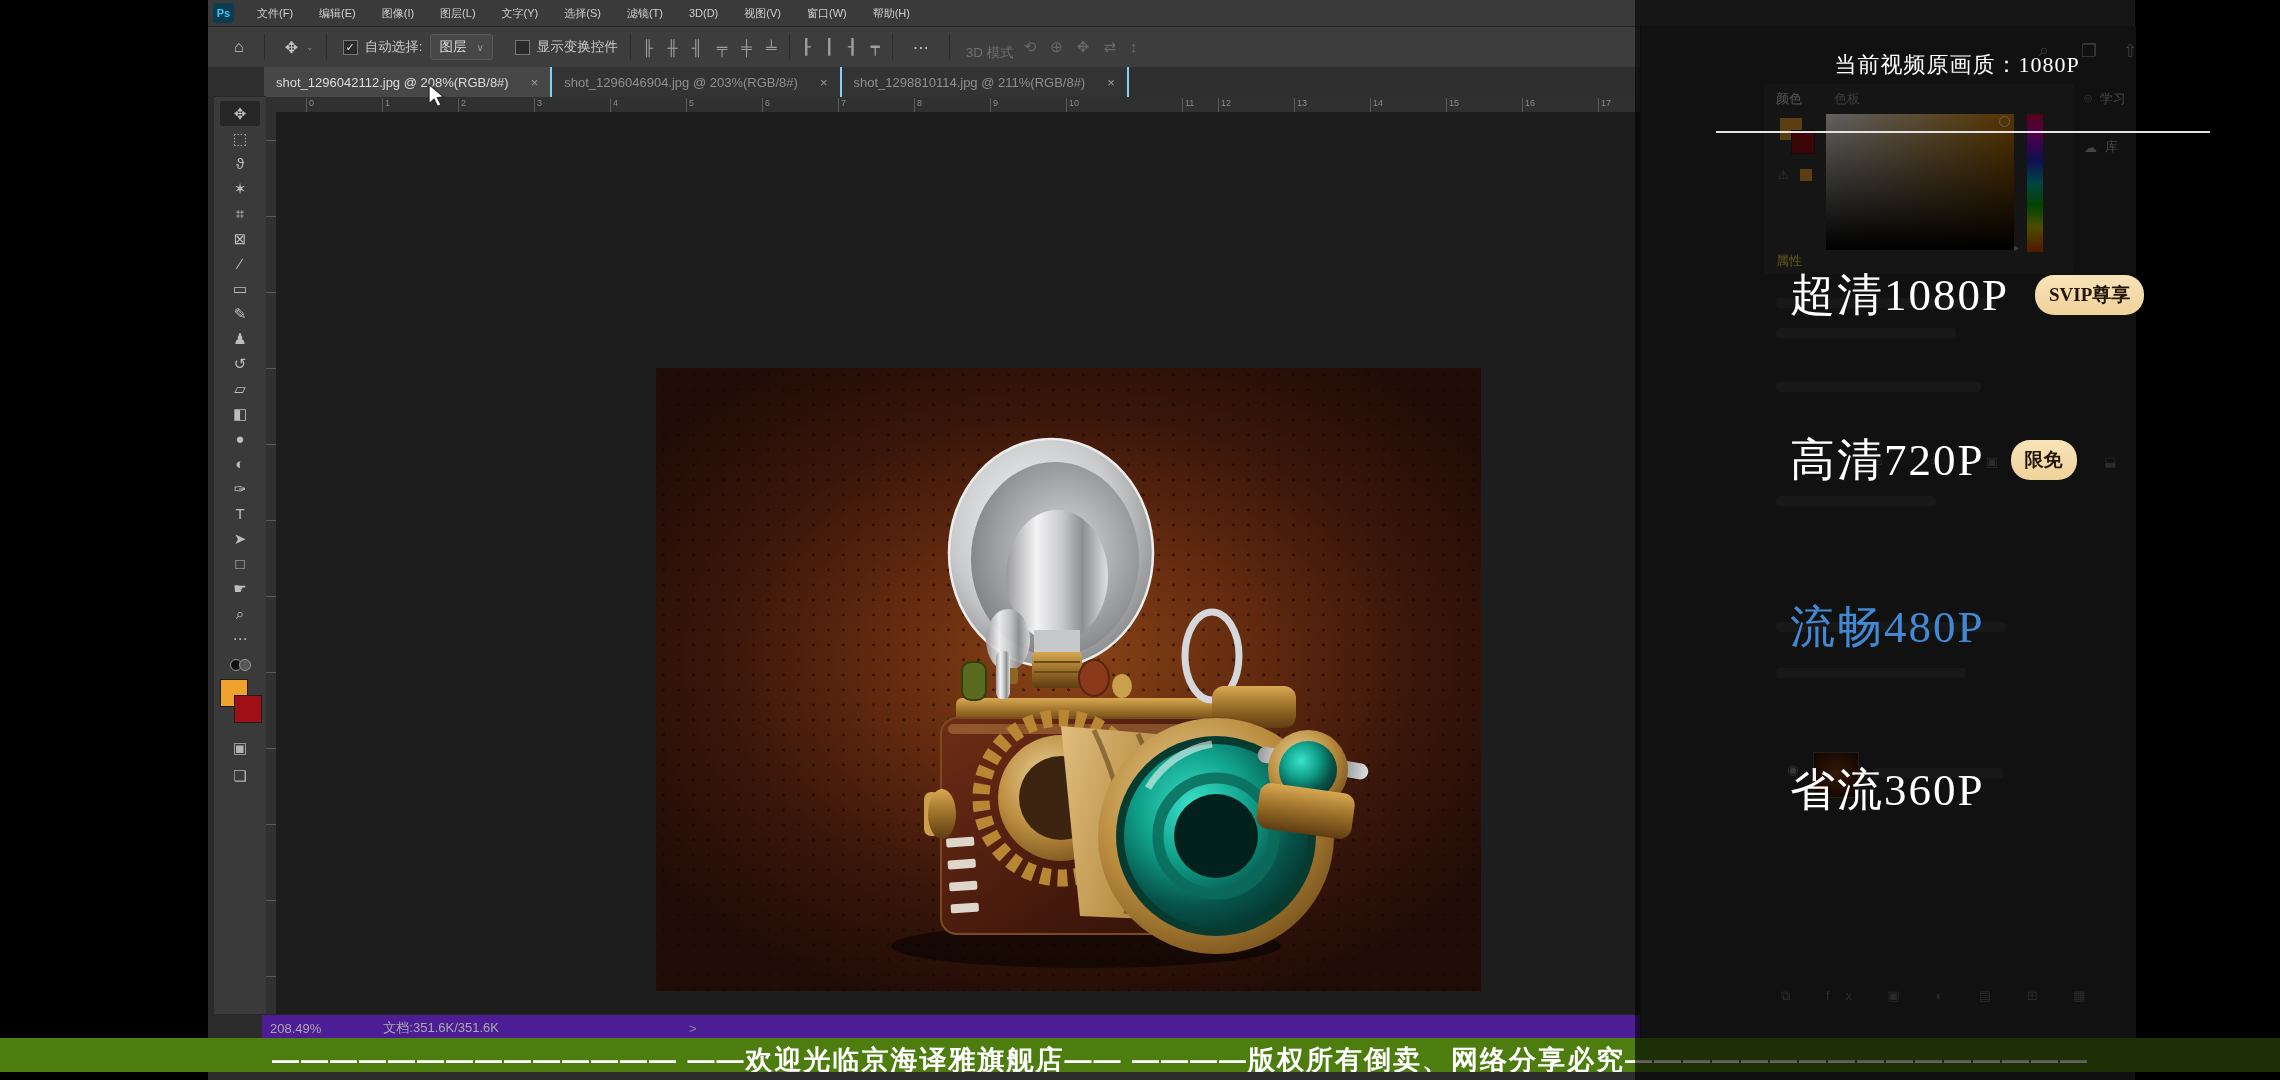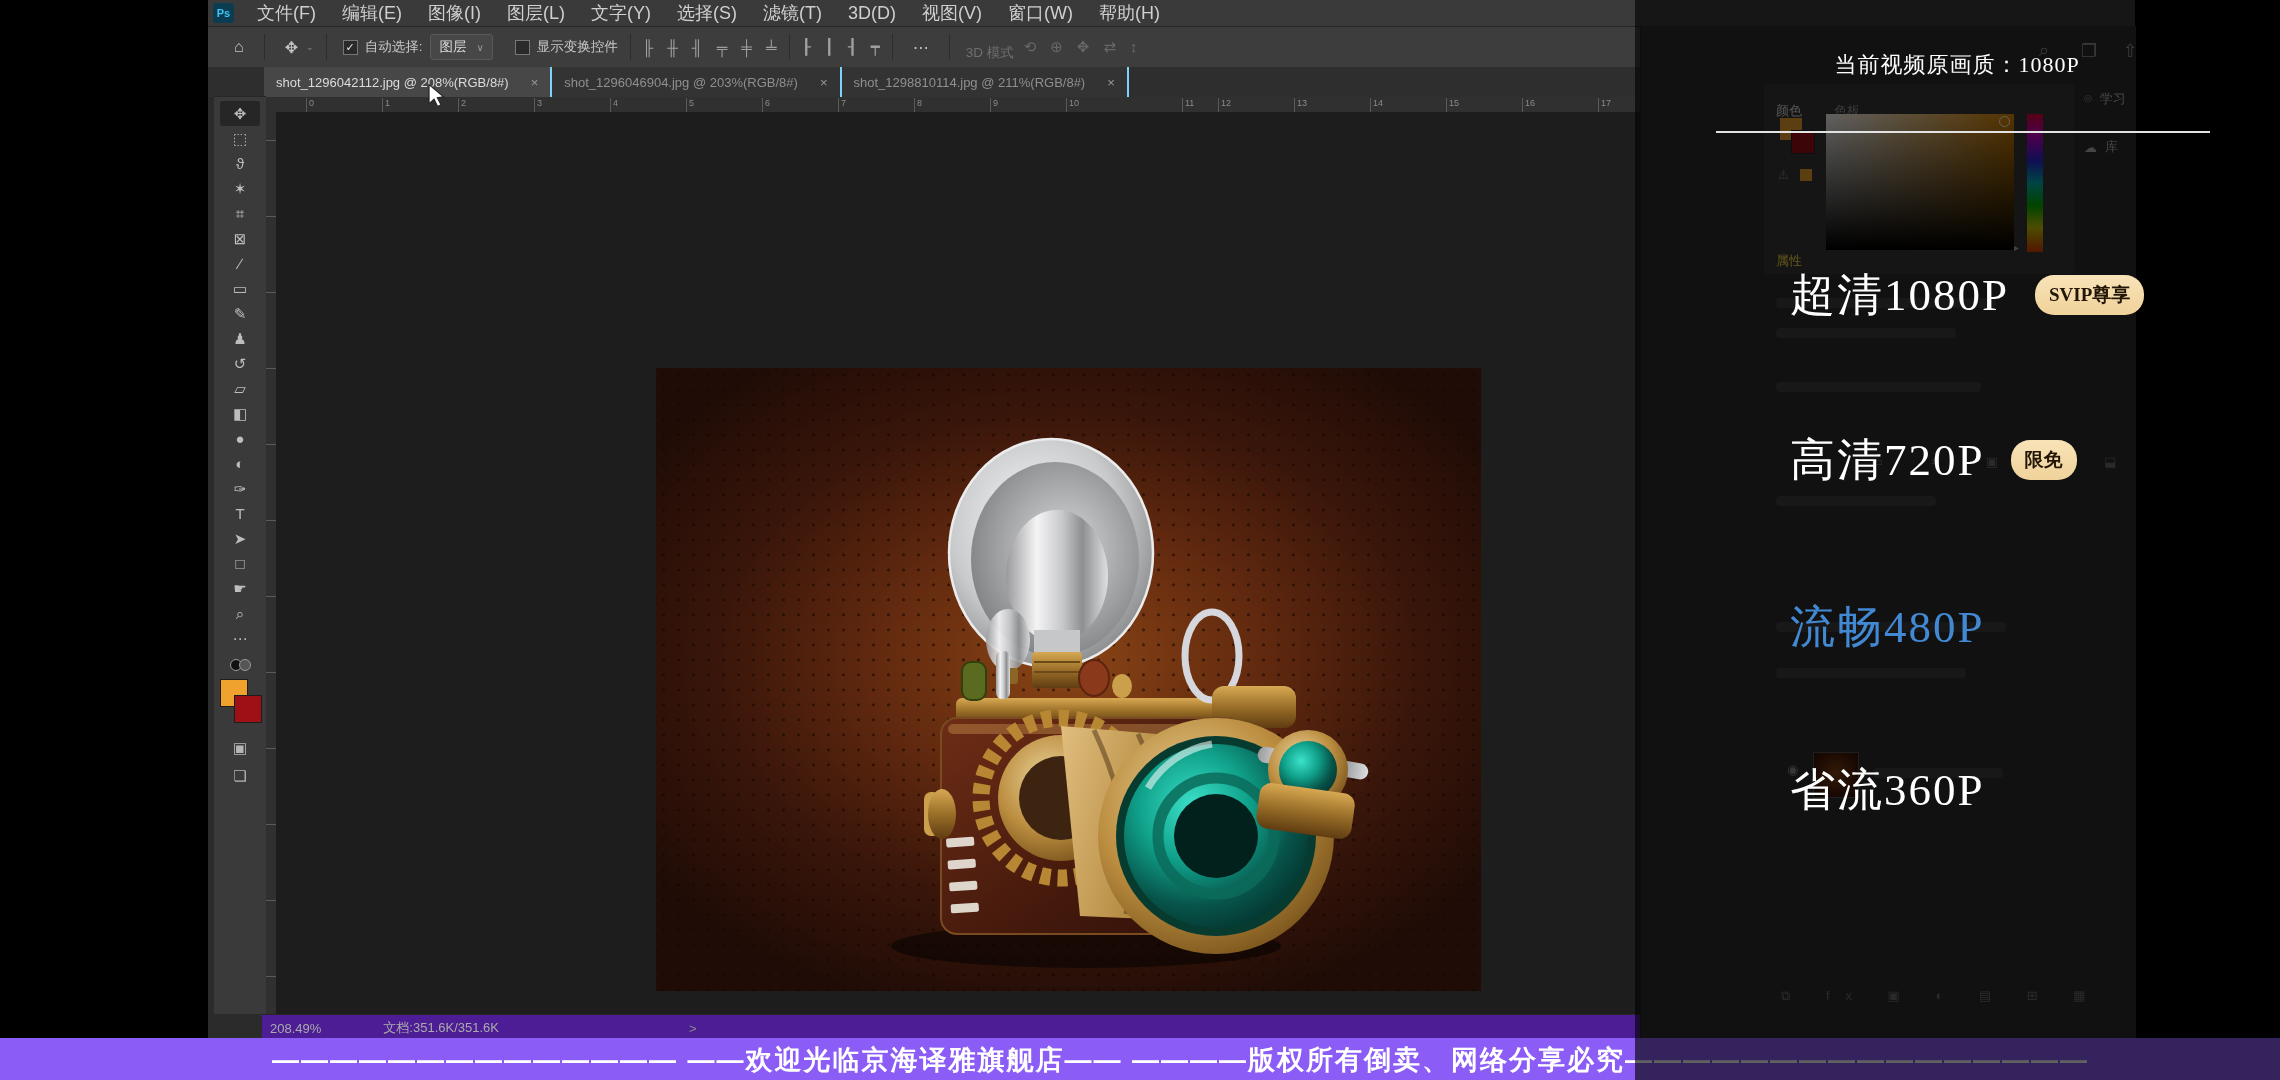--- a/index.html
+++ b/index.html
@@ -3,21 +3,21 @@
 <meta charset="utf-8">
 <style>
   html,body{margin:0;padding:0;background:#000;}
   #stage{position:relative;width:2280px;height:1080px;background:#000;overflow:hidden;
          font-family:"Liberation Sans","DejaVu Sans",sans-serif;}
   
   #ps{position:absolute;left:208px;top:0;width:1927px;height:1080px;background:#2b2b2b;}
   #menubar{position:absolute;left:0;top:0;width:100%;height:26px;background:#3a3a3a;display:flex;align-items:center;}
   #ps-logo{width:21px;height:20px;margin:0 10px 0 5px;background:#0c3c52;color:#3ec3f0;border-radius:3px;
            font-size:11px;font-weight:bold;display:flex;align-items:center;justify-content:center;}
-  .menu-item{color:#cfcfcf;font-size:18px;padding:0 13px;line-height:26px;white-space:nowrap;}
+  .menu-item{color:#cfcfcf;font-size:11px;padding:0 13px;line-height:26px;white-space:nowrap;}
   #optionsbar{position:absolute;left:0;top:26px;width:100%;height:40px;background:#3d3d3d;border-top:1px solid #272727;
               border-bottom:1px solid #272727;display:flex;align-items:center;color:#c9c9c9;font-size:13.5px;}
   .ob-sep{width:1px;height:26px;background:#2c2c2c;margin:0 12px;}
   .ob-icon{color:#c3c3c3;font-size:16px;margin:0 8px;}
   .chk{width:13px;height:13px;border:1px solid #777;background:#2a2a2a;display:inline-block;margin:0 7px 0 4px;
        font-size:11px;line-height:12px;text-align:center;color:#e8e8e8;}
   .dd{background:#474747;border:1px solid #595959;border-radius:3px;padding:3px 8px;margin-left:8px;color:#ddd;}
   .dd .car{font-size:10px;color:#999;margin-left:10px;}
   .glyph-row{display:flex;gap:14px;color:#9f9f9f;font-size:15px;}
   .dim-label{color:#6f6f6f;margin:12px 10px 0 4px;}
@@ -56,39 +56,39 @@
   
   #statusbar{position:absolute;left:54px;top:1014px;width:1378px;height:26px;background:#4c1d95;border-top:1px solid #272727;
              display:flex;align-items:center;color:#ababab;font-size:13px;}
   #statusbar .zoomv{margin-left:8px;}
   #statusbar .docsize{margin-left:62px;}
   #statusbar .arr{margin-left:190px;color:#8a8a8a;}
   
   #panels{position:absolute;left:1432px;top:26px;width:495px;height:1014px;background:#2e2e2e;border-left:1px solid #242424;}
   .pt-icon{position:absolute;color:#9a9a9a;font-size:18px;}
   #colorpanel{position:absolute;left:123px;top:58px;width:310px;height:190px;background:#383838;border-radius:3px;}
-  #colorpanel .ptab{position:absolute;top:18px;font-size:13px;}
+  #colorpanel .ptab{position:absolute;top:6px;font-size:13px;}
   #cp-grad{position:absolute;left:62px;top:30px;width:188px;height:136px;
            background:linear-gradient(to bottom,rgba(0,0,0,0) 0%,#000 100%),linear-gradient(to right,#fff,#e08a00);}
   #cp-grad .pick{position:absolute;right:4px;top:2px;width:9px;height:9px;border:1.5px solid #fff;border-radius:50%;}
   #cp-hue{position:absolute;left:263px;top:30px;width:16px;height:138px;
           background:linear-gradient(to bottom,#e4003c,#c800c8 16%,#2828d8 34%,#00b4b4 50%,#00b400 66%,#c8c800 82%,#d83c00 100%);}
   #cp-arrow{position:absolute;left:250px;top:158px;color:#aaa;font-size:10px;}
   #cp-fg{position:absolute;left:16px;top:34px;width:22px;height:22px;}
   #cp-bg{position:absolute;left:27px;top:46px;width:22px;height:22px;border:1px solid #222;}
   #cp-warn{position:absolute;left:14px;top:84px;color:#8f8f8f;font-size:12px;}
   #cp-mini{position:absolute;left:36px;top:85px;width:12px;height:12px;}
   .side-label{position:absolute;color:#b5b5b5;font-size:13px;display:flex;gap:8px;align-items:center;}
   .ph-bar{position:absolute;height:10px;border-radius:4px;background:#414141;}
   .ph-row-icons{position:absolute;color:#6f6f6f;font-size:13px;letter-spacing:22px;white-space:nowrap;}
   #layer-eye{position:absolute;left:146px;top:736px;color:#8f8f8f;font-size:13px;}
   #layer-thumb{position:absolute;left:172px;top:726px;width:44px;height:44px;border:1px solid #555;
                background:radial-gradient(circle at 50% 45%, #8a4515 0%, #4a1c0b 60%, #240c06 100%);}
   
-  #marquee{position:absolute;left:0;top:1038px;width:2280px;height:42px;background:#8b5cf6;overflow:hidden;}
+  #marquee{position:absolute;left:0;top:1038px;width:2280px;height:34px;background:#4d7c0f;overflow:hidden;}
   #marquee .mtext{position:absolute;left:272px;top:4px;white-space:nowrap;color:#fff;font-weight:bold;
                   font-size:27px;letter-spacing:2px;font-family:"Liberation Sans","DejaVu Sans",sans-serif;}
   
   #dim{position:absolute;left:1635px;top:0;width:645px;height:1080px;background:rgba(0,0,0,0.62);}
   #qmenu{position:absolute;left:0;top:0;width:2280px;height:1080px;pointer-events:none;
          font-family:"Liberation Serif","DejaVu Serif",serif;}
   #q-header{position:absolute;left:1778px;top:50px;width:358px;text-align:center;color:#fff;font-size:22px;letter-spacing:1px;}
   #q-line{position:absolute;left:1716px;top:131px;width:494px;height:2px;background:#e3e3e3;}
   .q-item{position:absolute;left:1790px;height:54px;display:flex;align-items:center;gap:26px;}
   .q-item:nth-child(3){top:268px;}

